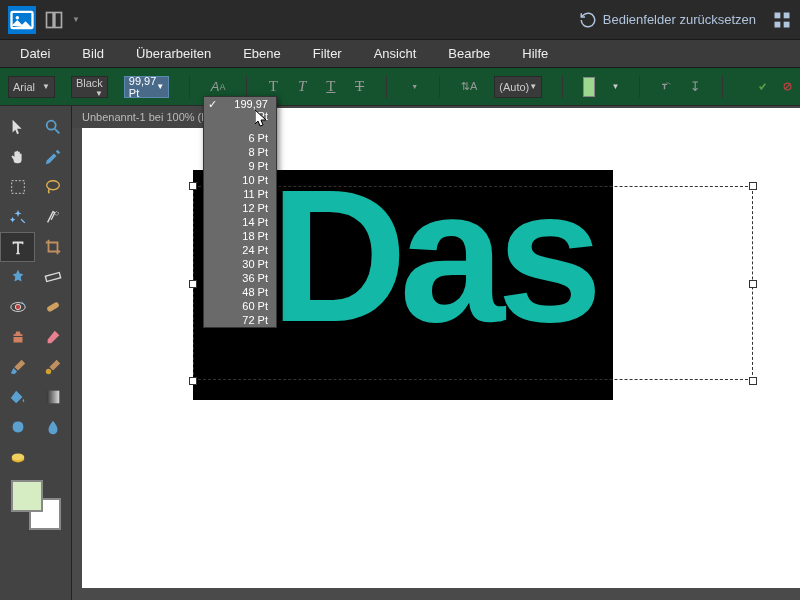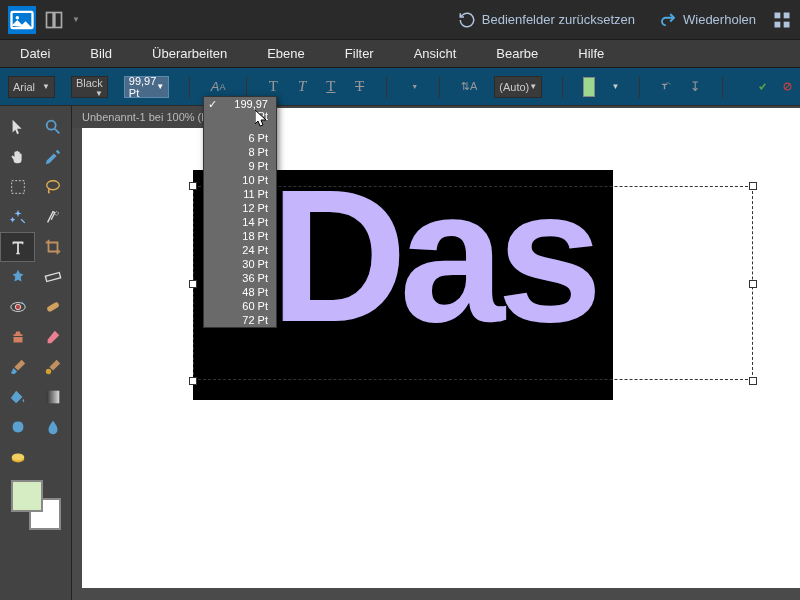--- a/index.html
+++ b/index.html
@@ -4,23 +4,23 @@
 <style>
 * { margin: 0; padding: 0; box-sizing: border-box; font-family: Tahoma, Arial, sans-serif; }
 body { background: #454545; width: 800px; height: 600px; overflow: hidden; position: relative; font-size: 11px; color: #ccc; }
 .top-bar { height: 40px; background: #2a2a2a; display: flex; align-items: center; padding: 0 8px; gap: 8px; border-bottom: 1px solid #1a1a1a; }
 .app-icon { width: 28px; height: 28px; background: #0078d4; display: flex; align-items: center; justify-content: center; font-size: 14px; }
 .quick-icon { width: 20px; height: 20px; display: flex; align-items: center; justify-content: center; }
 .top-spacer { flex: 1; }
 .top-action { display: flex; align-items: center; gap: 6px; color: #b0c4de; padding: 4px 8px; cursor: pointer; font-size: 13px; }
 .top-action svg { width: 18px; height: 18px; }
 .panels-icon { width: 20px; height: 20px; }
-.menu-bar { height: 28px; background: #3b3b3b; display: flex; align-items: center; padding: 0 8px; gap: 16px; border-bottom: 1px solid #1a1a1a; }
+.menu-bar { height: 28px; background: #3b3b3b; display: flex; align-items: center; padding: 0 8px; gap: 8px; border-bottom: 1px solid #1a1a1a; }
 .menu-item { padding: 6px 12px; cursor: pointer; font-size: 13px; color: #eee; }
-.options-bar { height: 38px; background: #0c4a6e; display: flex; align-items: center; padding: 0 8px; gap: 16px; border-bottom: 1px solid #2a2a2a; position: relative; z-index: 5; }
+.options-bar { height: 38px; background: #14532d; display: flex; align-items: center; padding: 0 8px; gap: 16px; border-bottom: 1px solid #2a2a2a; position: relative; z-index: 5; }
 .combo { height: 22px; background: #3a3a3a; border: 1px solid #2a2a2a; display: flex; align-items: center; padding: 0 4px; font-size: 11px; position: relative; }
 .combo-font { width: 92px; }
 .combo-style { width: 58px; flex-direction: column; }
 .combo-size { width: 56px; background: #4a6a8a; color: #fff; border: 1px solid #5a8ab0; }
 .combo-leading { width: 68px; }
 .combo .dd { margin-left: auto; font-size: 8px; }
 .icon-btn { width: 26px; height: 22px; display: flex; align-items: center; justify-content: center; cursor: pointer; color: #999; border: 1px solid transparent; }
 .sep { width: 1px; height: 22px; background: #333; margin: 0 4px; }
 .color-swatch { width: 26px; height: 20px; background: #9ed88e; border: 1px solid #888; }
 .commit-btn { width: 20px; height: 20px; display: flex; align-items: center; justify-content: center; }
@@ -30,21 +30,21 @@
 .tools-grid { display: grid; grid-template-columns: 1fr 1fr; }
 .tool { width: 35px; height: 30px; display: flex; align-items: center; justify-content: center; border: 1px solid transparent; cursor: pointer; }
 .tool svg { width: 18px; height: 18px; }
 .tool.selected { background: #333; border: 1px solid #666; }
 .fg-bg { position: relative; width: 50px; height: 50px; margin: 8px auto; }
 .fg-sw { position: absolute; width: 32px; height: 32px; background: #d6edc3; border: 2px solid #888; top: 0; left: 0; z-index: 2; }
 .bg-sw { position: absolute; width: 32px; height: 32px; background: #fff; border: 2px solid #888; bottom: 0; right: 0; }
 .canvas-area { position: absolute; left: 72px; top: 128px; right: 0; bottom: 0; background: #4a4a4a; }
 .canvas-white { position: absolute; left: 10px; top: -20px; width: 720px; height: 480px; background: #fff; }
 .black-rect { position: absolute; left: 193px; top: 170px; width: 420px; height: 230px; background: #000; z-index: 3; }
-.purple-text { position: absolute; left: 270px; top: 160px; font-size: 190px; font-weight: 900; color: #c4b5fd; font-family: Arial, sans-serif; z-index: 4; letter-spacing: -8px; line-height: 1; }
+.purple-text { position: absolute; left: 270px; top: 160px; font-size: 190px; font-weight: 900; color: #14b8a6; font-family: Arial, sans-serif; z-index: 4; letter-spacing: -8px; line-height: 1; }
 .selection-box { position: absolute; border: 1px dashed #333; z-index: 5; }
 .handle { position: absolute; width: 8px; height: 8px; background: #fff; border: 1px solid #333; z-index: 6; }
 .dropdown { position: absolute; left: 203px; top: 96px; width: 74px; background: #6a6a6a; border: 1px solid #333; z-index: 100; box-shadow: 2px 2px 6px rgba(0,0,0,0.5); }
 .dd-item { padding: 1px 8px 1px 18px; font-size: 11px; color: #fff; position: relative; cursor: pointer; text-align: right; }
 .dd-item.spacer { height: 8px; }
 .dd-item .chk { position: absolute; left: 4px; }
 .cursor { position: absolute; left: 255px; top: 110px; z-index: 200; }
 </style>
 </head>
 <body>
@@ -64,27 +64,20 @@
       </svg>
   </div>
   <span style="font-size:8px;color:#888">▼</span>
   <div class="top-spacer"></div>
   <div class="top-action">
     <svg viewBox="0 0 24 24" fill="none" stroke="#b0c4de" stroke-width="2">
         <path d="M3 12a9 9 0 1 0 3-6.7L3 8"></path>
         <path d="M3 3v5h5"></path>
       </svg>
     <span>Bedienfelder zurücksetzen</span>
-  </div>
-  <div class="top-action">
-    <svg viewBox="0 0 24 24" fill="none" stroke="#4fa8e0" stroke-width="2.5">
-        <path d="M15 14l5-5-5-5"></path>
-        <path d="M20 9H9a5 5 0 0 0 0 10"></path>
-      </svg>
-    <span>Wiederholen</span>
   </div>
   <div class="panels-icon">
     <svg viewBox="0 0 24 24" fill="#b0c4de">
         <rect x="3" y="3" width="7" height="7"></rect>
         <rect x="14" y="3" width="7" height="7"></rect>
         <rect x="3" y="14" width="7" height="7"></rect>
         <rect x="14" y="14" width="7" height="7"></rect>
       </svg>
   </div>
 </div>

